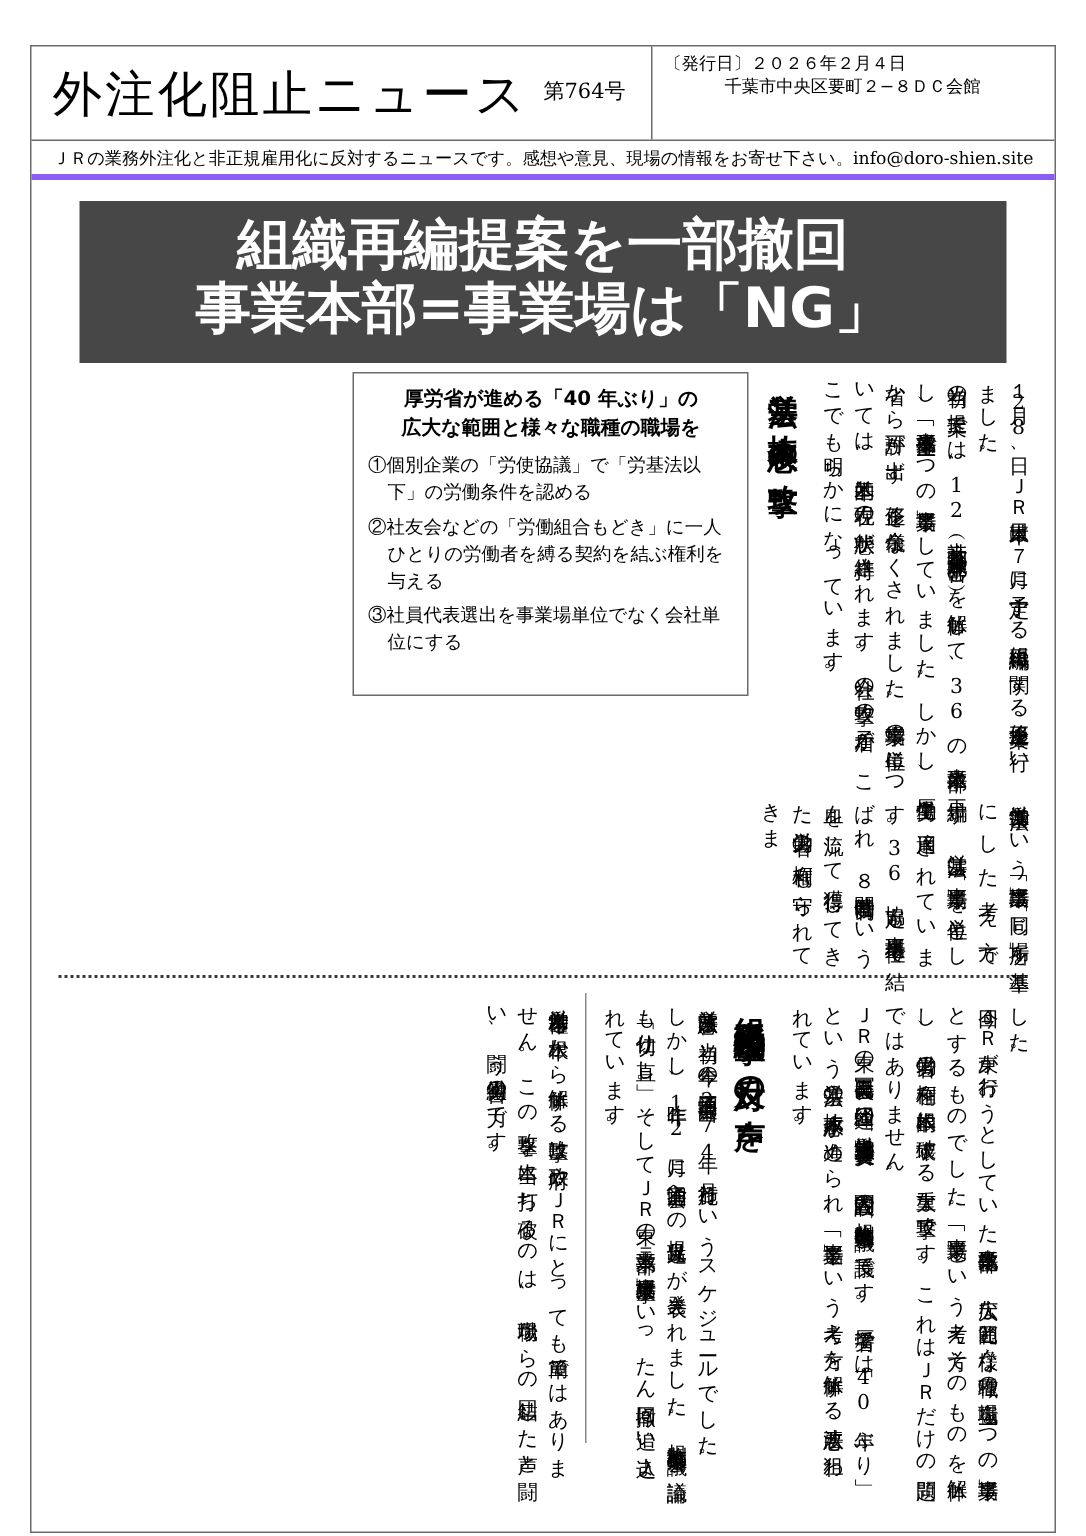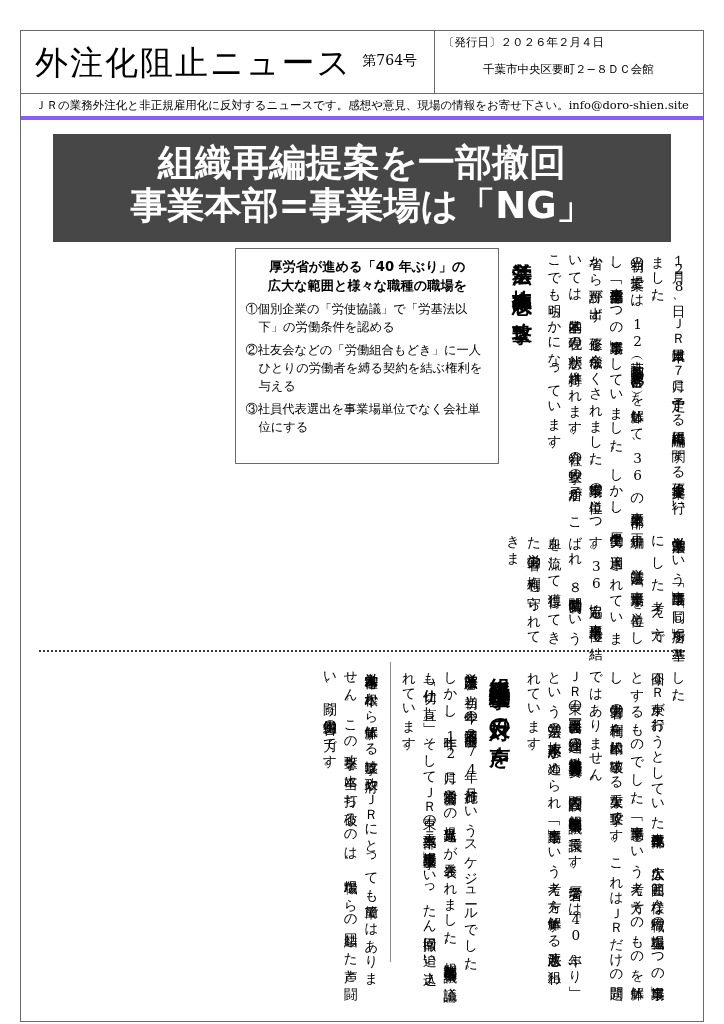--- a/index.html
+++ b/index.html
@@ -41,21 +41,21 @@
     font-family:"DejaVu Serif","Liberation Serif",serif;
     font-size:14px;white-space:nowrap;padding-bottom:2px;
   }
   .mast-right{
     width:268px;flex:0 0 268px;
     padding:4px 6px 3px 8px;
     box-sizing:border-box;
     font-size:11.5px;line-height:1.32;
   }
   .mast-right div{white-space:nowrap;}
-  .mr-indent{padding-left:40px;margin-top:12px;}
+  .mr-indent{padding-left:40px;}
   .mr-url{padding-left:40px;font-size:10px;font-family:"DejaVu Serif","Liberation Serif",serif;}
 
   .tagline{
     height:22px;display:flex;align-items:center;justify-content:center;
     font-size:11.5px;border-bottom:4px solid #8b5cf6;
     white-space:nowrap;
   }
 
   
   .banner-wrap{padding:14px 32px 0 32px;}
@@ -124,21 +124,21 @@
   .ptbox h3{
     margin:0 0 7px 0;
     font-family:"DejaVu Sans","Liberation Sans",sans-serif;
     font-weight:700;
     font-size:13.2px;
     line-height:1.45;
     text-align:center;
   }
   .ptbox ul{margin:0;padding:0;list-style:none;}
   .ptbox li{
-    font-family:Liberation Mono, monospace;
+    font-family:Liberation Sans, sans-serif;
     font-size:12.3px;
     line-height:1.46;
     margin-bottom:5px;
     text-indent:0;
     padding-left:13px;
   }
   .ptbox li:last-child{margin-bottom:16px;}
   .ptbox li .mk{margin-left:-13px;}
 
   

